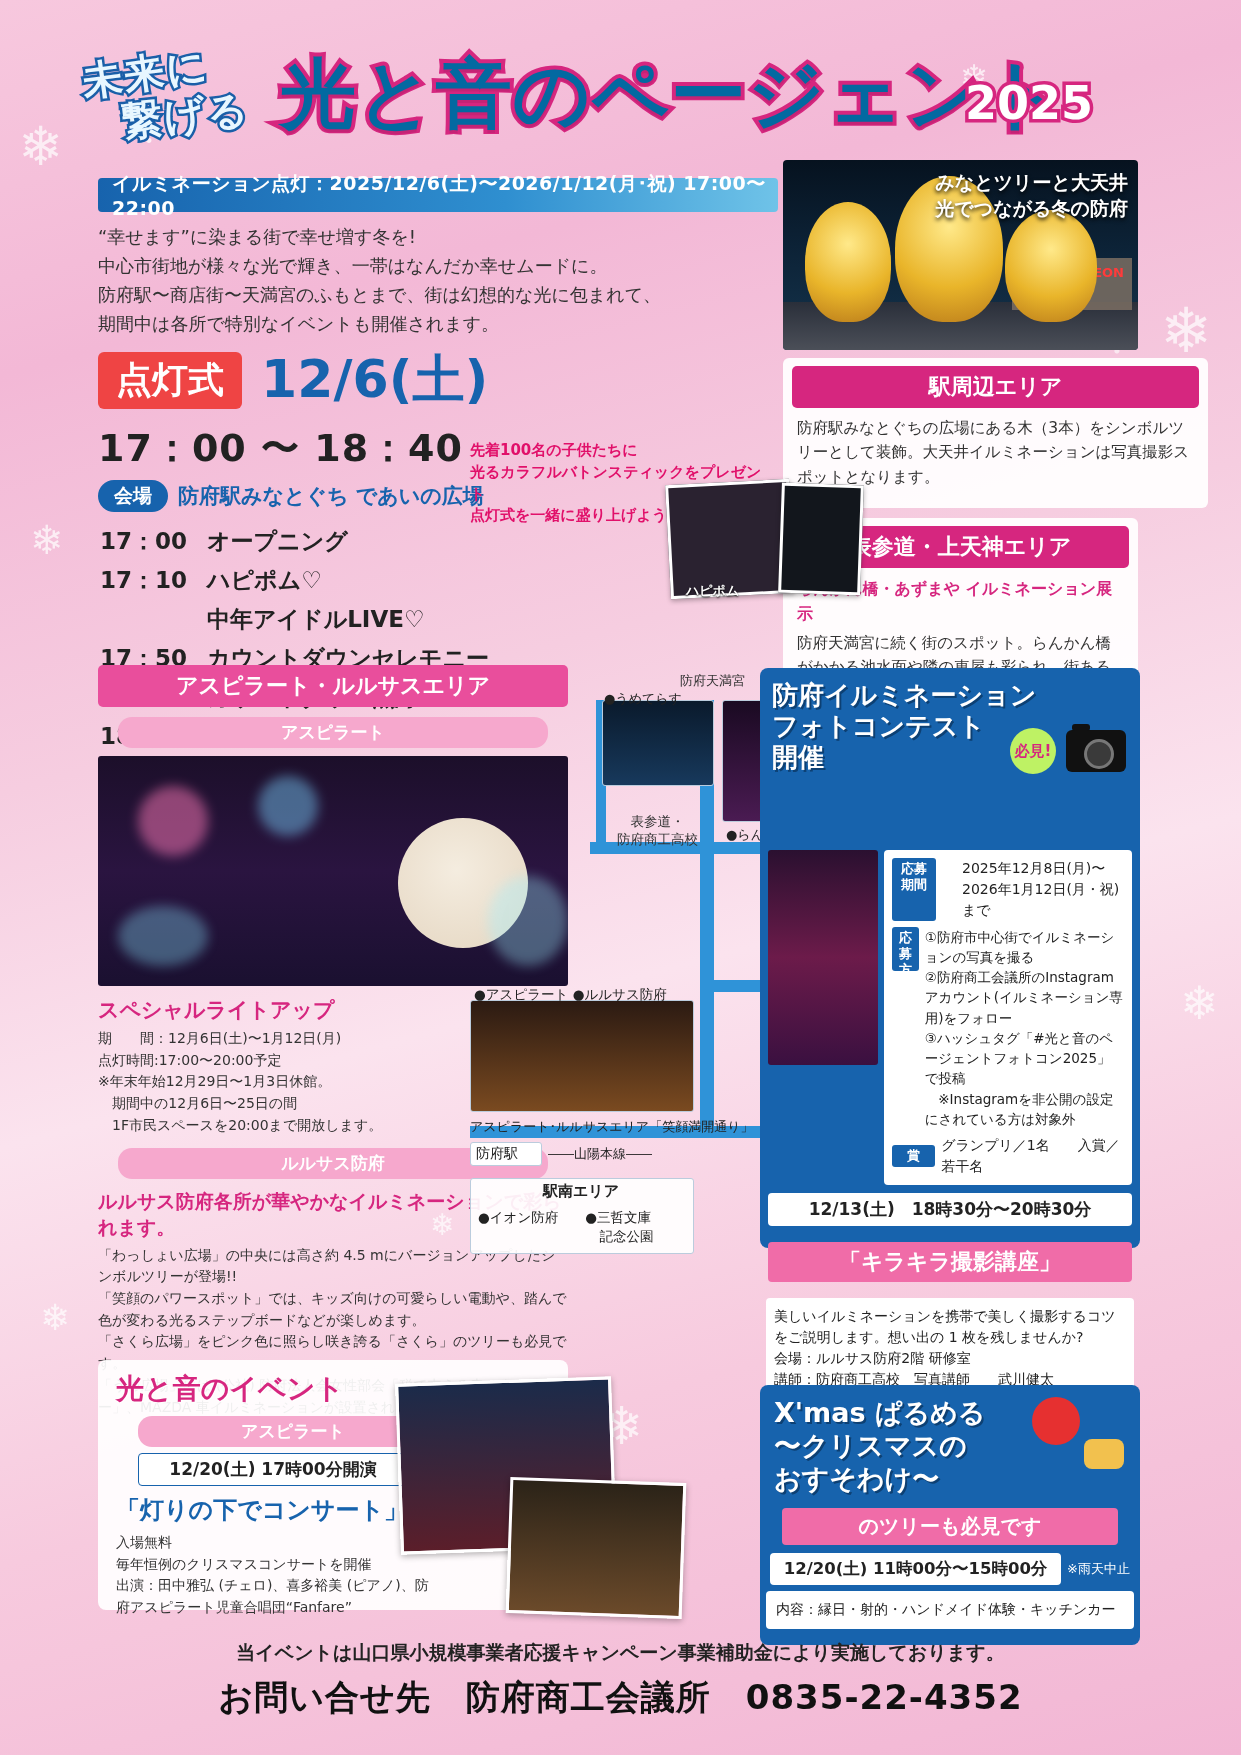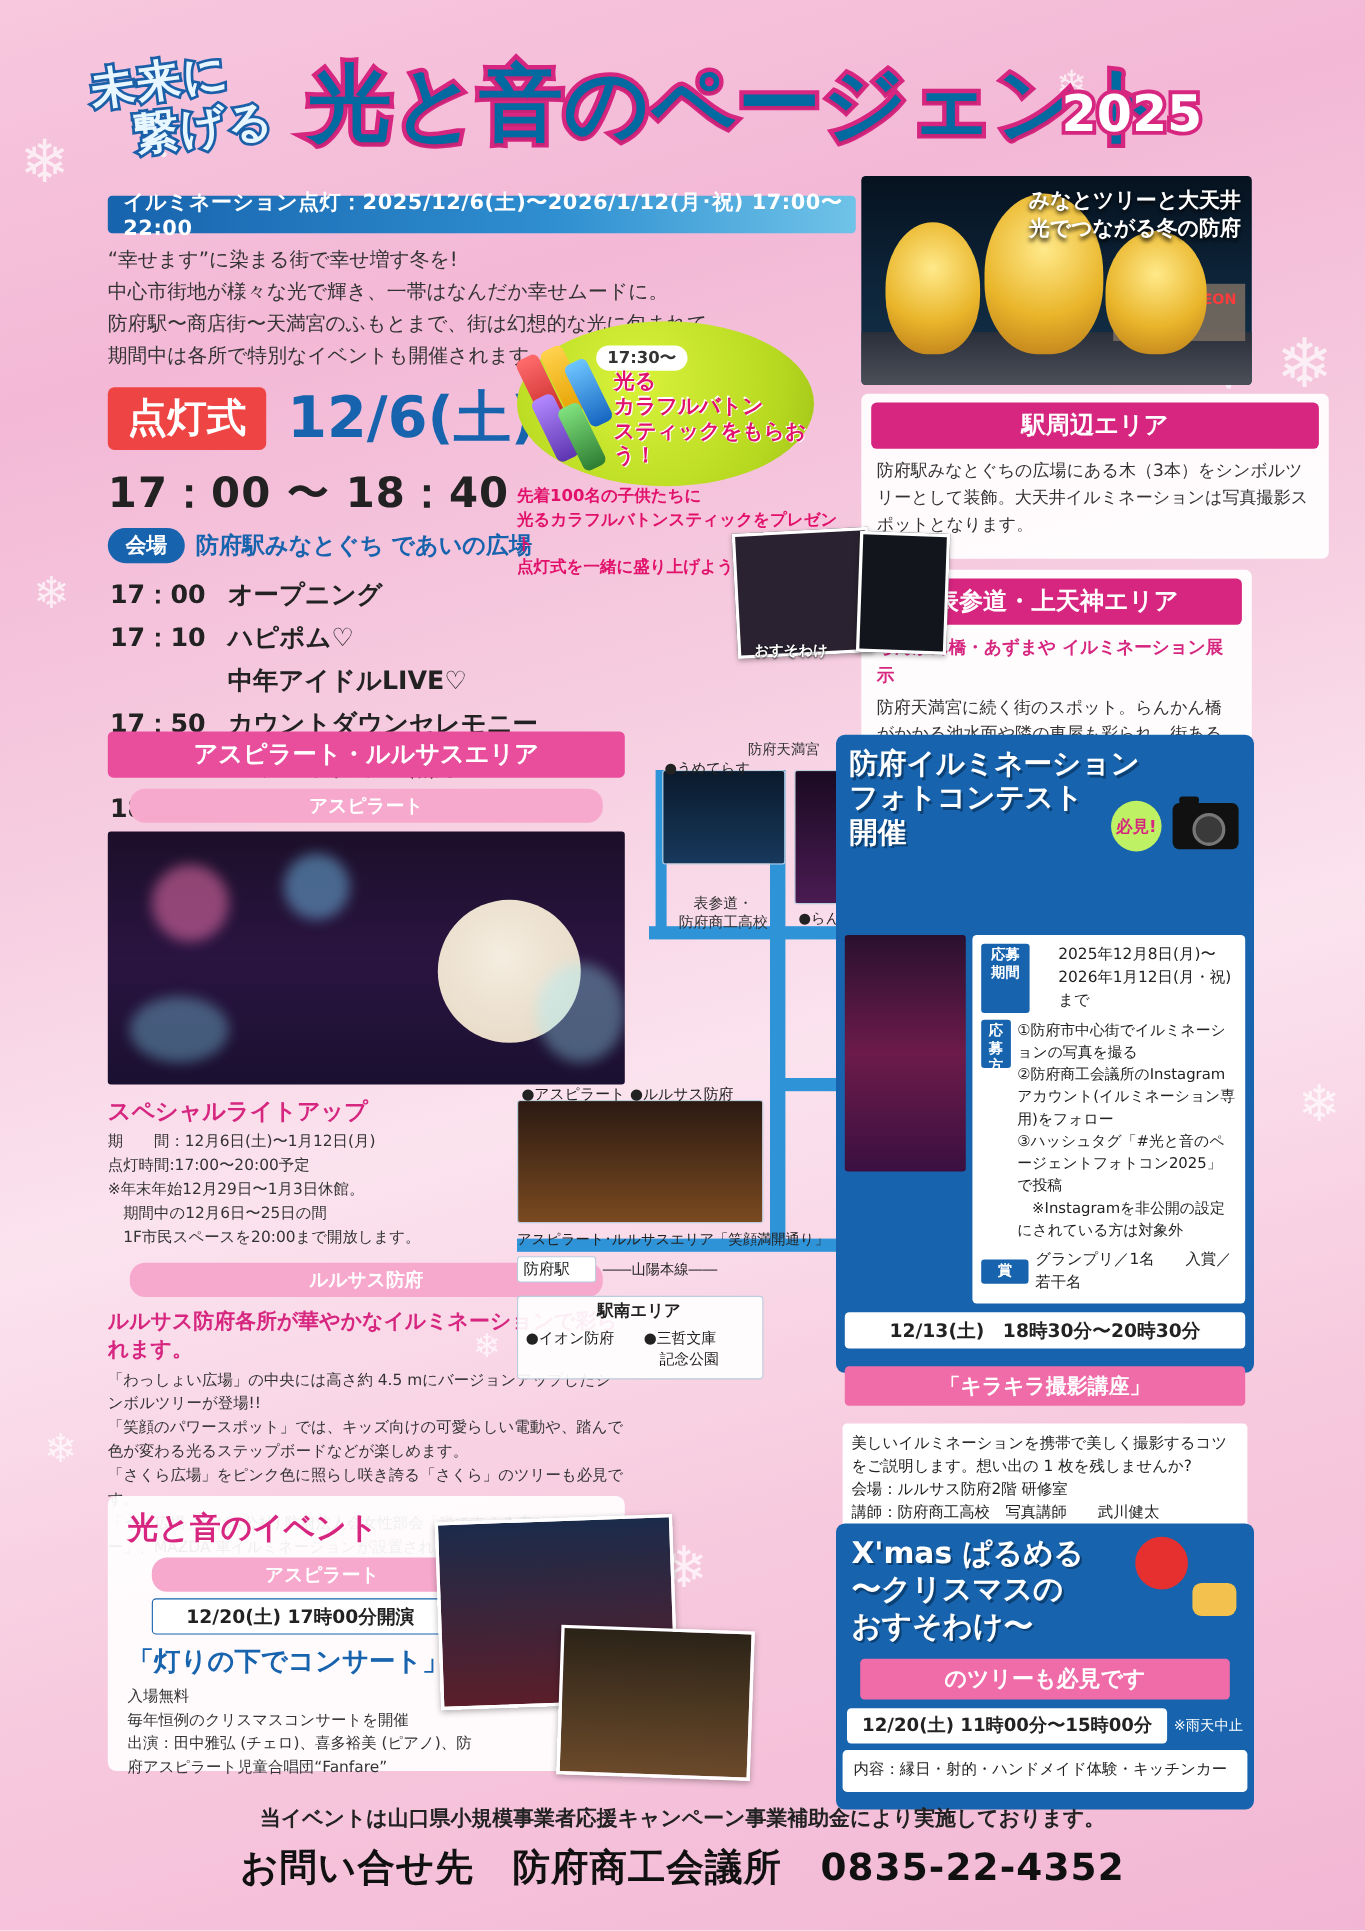--- a/index.html
+++ b/index.html
@@ -211,40 +211,28 @@
             <td>カウントダウン点灯</td>
           </tr>
       <tr>
             <td>18：05</td>
             <td>水本論LIVE</td>
           </tr>
     </tbody>
       </table>
   </div>
 
-  <div class="baton">
-    <div class="baton-bubble"></div>
-    <div class="stick" style="left:10px;top:30px;background:linear-gradient(#ff6b6b,#c62828);"></div>
-    <div class="stick" style="left:32px;top:22px;background:linear-gradient(#ffd24d,#e6a100);"></div>
-    <div class="stick" style="left:54px;top:34px;background:linear-gradient(#6ec6ff,#1565c0);"></div>
-    <div class="stick" style="left:24px;top:66px;background:linear-gradient(#b388ff,#5e35b1);"></div>
-    <div class="stick" style="left:48px;top:74px;background:linear-gradient(#80e27e,#2e7d32);"></div>
-    <div class="baton-time">17:30〜</div>
-    <div class="baton-txt" style="white-space:pre-line;">光る
-カラフルバトン
-スティックをもらおう！</div>
-  </div>
   <div class="present-note" style="white-space:pre-line;">先着100名の子供たちに
 光るカラフルバトンスティックをプレゼント
 点灯式を一緒に盛り上げよう！！</div>
 
   <div class="idol-photos">
     <div class="photo-a"></div>
     <div class="photo-b"></div>
-    <div class="photo-cap">おすそわけ</div>
+    <div class="photo-cap">ハピポム</div>
   </div>
 
   <div class="aspi">
     <div class="aspi-head">アスピラート・ルルサスエリア</div>
     <div class="sub-head">アスピラート</div>
     <div class="aspi-photo">
       <div class="moon"></div>
       <div class="spot" style="left:40px;top:30px;width:70px;height:70px;background:#ff7ab8;opacity:.5;"></div>
       <div class="spot" style="left:160px;top:20px;width:60px;height:60px;background:#7ad2ff;opacity:.45;"></div>
       <div class="spot" style="left:20px;top:150px;width:90px;height:60px;background:#8ae6ff;opacity:.35;"></div>
@@ -319,21 +307,21 @@
 　※Instagramを非公開の設定にされている方は対象外</span>
         </div>
         <div style="display:flex;gap:6px;margin-top:6px;align-items:center;">
           <span class="tag" style="width:40px;">賞</span>
           <span>グランプリ／1名　　入賞／若干名</span>
         </div>
       </div>
     </div>
 
     <div style="background:#fff;color:#222;font-size:17px;font-weight:bold;text-align:center;margin:8px;padding:5px 0;border-radius:4px;">12/13(土)　18時30分〜20時30分</div>
-    <div style="background:#f06ca8;color:#fff;font-size:19px;font-weight:bold;text-align:center;margin:16px 8px;padding:5px 0;border-radius:4px;">「キラキラ撮影講座」</div>
+    <div style="background:#f06ca8;color:#fff;font-size:22px;font-weight:bold;text-align:center;margin:16px 8px;padding:5px 0;border-radius:4px;">「キラキラ撮影講座」</div>
     <div class="contest-body" style="white-space:pre-line;">美しいイルミネーションを携帯で美しく撮影するコツをご説明します。想い出の 1 枚を残しませんか?
 会場：ルルサス防府2階 研修室
 講師：防府商工高校　写真講師　　武川健太
 　　(※講座の後、実際に現地で撮影します)
 参加申込は商工会議所までお電話下さい。</div>
   </div>
 
   <div class="events" style="height:250px;">
     <div class="ev-title">光と音のイベント</div>
     <div class="sub-head" style="margin:4px 120px 6px 40px;">アスピラート</div>

